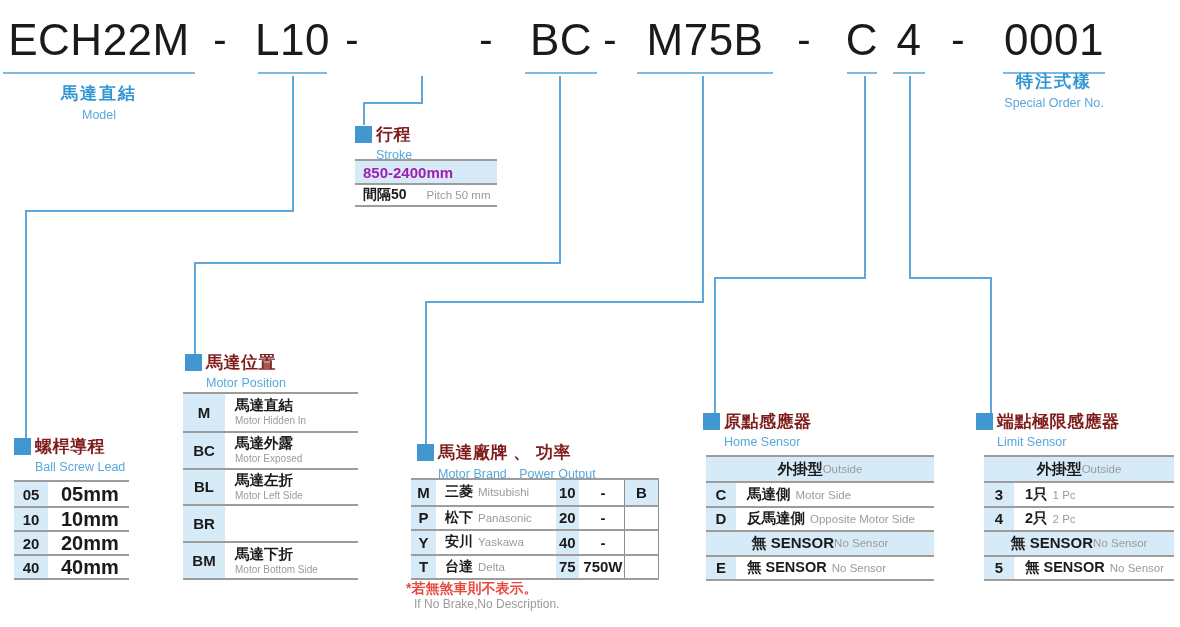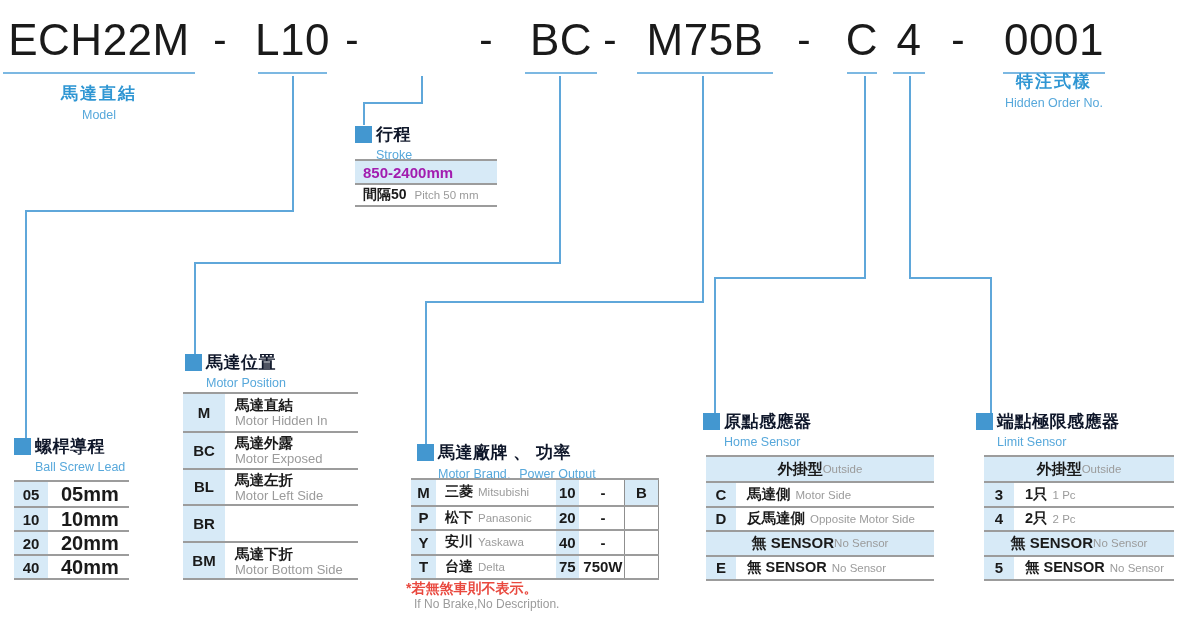--- a/index.html
+++ b/index.html
@@ -18,21 +18,21 @@
   .code-label .en { font-size:12.5px; color:#57a8db; margin-top:3px; white-space:nowrap; }
 
   
   svg.lines { position:absolute; left:0; top:0; }
   svg.lines path { fill:none; stroke:#5fa7da; stroke-width:2; }
 
   
   .shead { position:absolute; }
   .shead .row1 { display:flex; align-items:center; gap:4px; }
   .sq { width:17px; height:17px; background:#4397d0; flex:none; }
-  .shead .zh { font-size:17px; font-weight:bold; color:#0f172a; letter-spacing:0.5px; white-space:nowrap; }
+  .shead .zh { font-size:17px; font-weight:bold; color:#7f1d1d; letter-spacing:0.5px; white-space:nowrap; }
   .shead .en { font-size:12.5px; color:#57a8db; margin-left:21px; margin-top:2px; white-space:nowrap; }
 
   
   .tbl { position:absolute; border-top:2px solid #9c9c9c; border-bottom:2px solid #9c9c9c; background:#fff; }
   .trow { display:flex; align-items:stretch; }
   .trow + .trow { border-top:2px solid #9c9c9c; }
   .cell { display:flex; align-items:center; }
   .blue { background:#d7eaf7; }
   .gap { width:3px; flex:none; background:#fff; }
   .codecell { justify-content:center; font-weight:bold; font-size:15px; color:#1a1a1a; flex:none; }
@@ -42,26 +42,26 @@
   
   .bsl-row { height:24px; }
   .bsl-code { width:34px; }
   .bsl-val { padding-left:10px; font-weight:bold; font-size:20px; color:#1a1a1a; }
 
   
   .mp-row { height:36.8px; }
   .mp-code { width:42px; }
   .mp-desc { padding-left:7px; display:flex; flex-direction:column; justify-content:center; }
   .mp-desc .zh { font-weight:bold; font-size:14.5px; color:#1a1a1a; line-height:17px; white-space:nowrap; }
-  .mp-desc .en { font-size:13px; color:#9b9b9b; line-height:13px; white-space:nowrap; }
+  .mp-desc .en { font-size:10px; color:#9b9b9b; line-height:13px; white-space:nowrap; }
 
   
   .stk-row { height:22px; }
   .stk-range { padding-left:8px; font-weight:bold; font-size:15px; color:#a21caf; width:100%; }
-  .stk-pitch { padding-left:8px; gap:8px; }
+  .stk-pitch { padding-left:8px; gap:20px; }
 
   
   .mb-row { height:24.5px; }
   .mb-code { width:25px; }
   .mb-brand { width:116px; padding-left:6px; gap:5px; }
   .mb-pcode { width:23px; }
   .mb-pval { width:43px; justify-content:center; font-weight:bold; font-size:15px; color:#1a1a1a; }
   .mb-b { width:35px; justify-content:center; font-weight:bold; font-size:15px; color:#1a1a1a;
           border-left:1px solid #8f8f8f; border-right:1px solid #8f8f8f; flex:none; }
 
@@ -103,21 +103,21 @@
   <div class="tseg u" style="left:893px;width:32px">4</div>
   <div class="tdash" style="left:943px;width:30px">-</div>
   <div class="tseg u" style="left:1003px;width:102px">0001</div>
 
   <div class="code-label" style="left:3px;top:82px;width:192px">
     <div class="zh">馬達直結</div>
     <div class="en">Model</div>
   </div>
   <div class="code-label" style="left:1003px;top:70px;width:102px">
     <div class="zh">特注式樣</div>
-    <div class="en">Hidden Order No.</div>
+    <div class="en">Special Order No.</div>
   </div>
 
   <div class="shead" style="left:355px;top:123px">
     <div class="row1">
         <span class="sq"></span>
       <span class="zh">行程</span>
       </div>
     <div class="en">Stroke</div>
   </div>
   <div class="tbl" style="left:355px;top:159px;width:142px">

